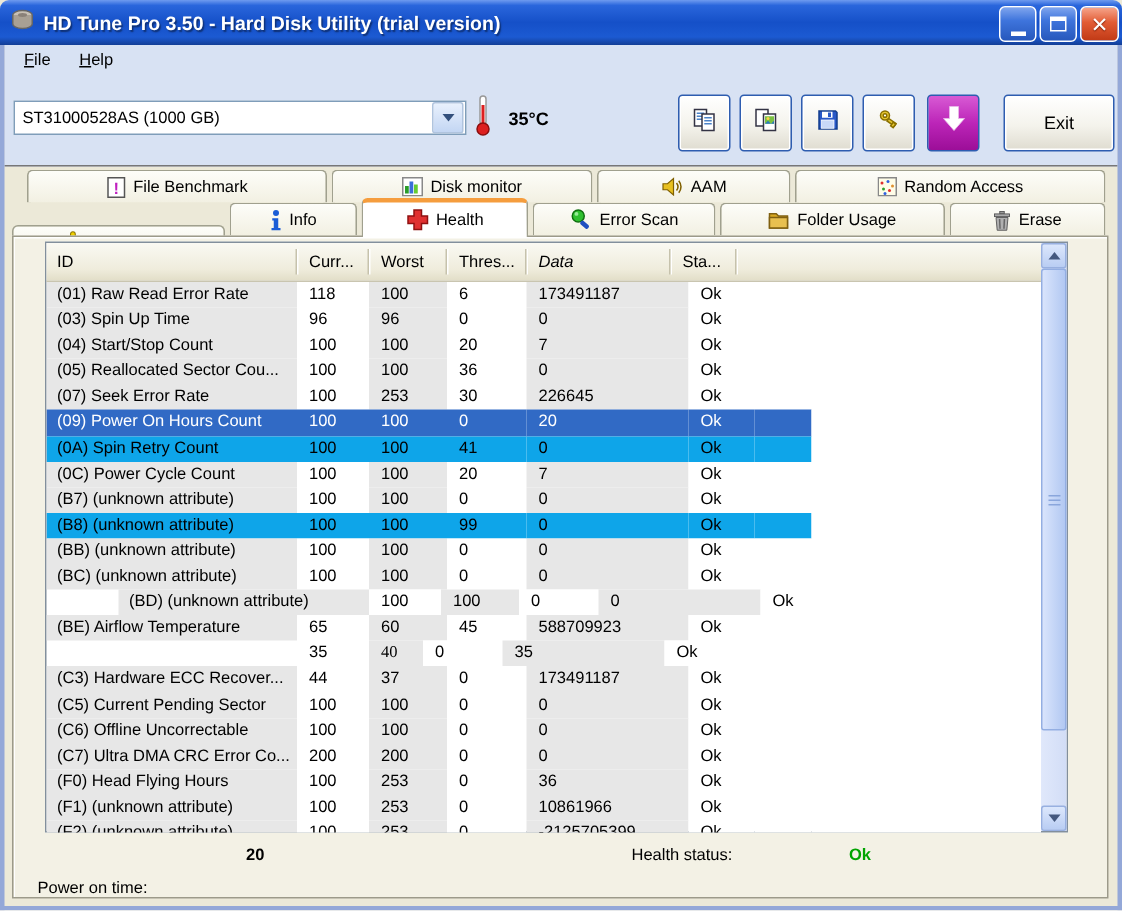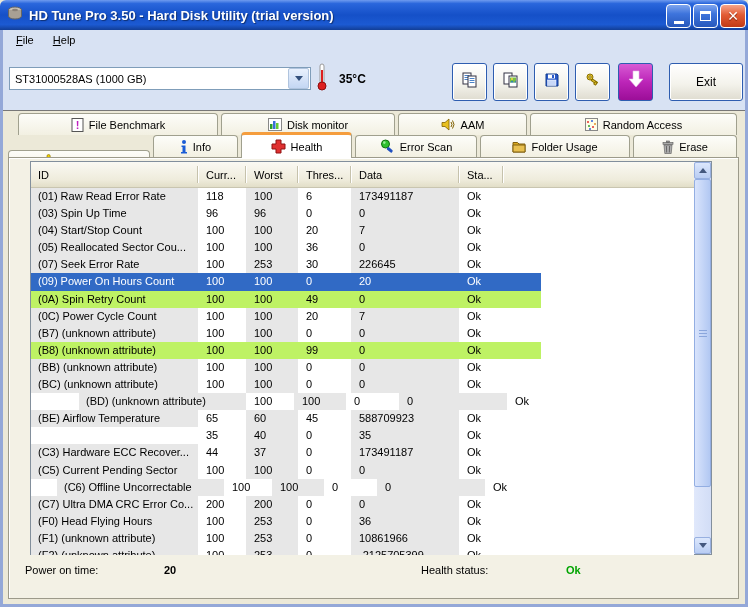--- a/index.html
+++ b/index.html
@@ -49,30 +49,30 @@
   
   .page{position:absolute;left:8px;top:157px;width:731px;height:442px;background:#F3F1E5;
     border:1px solid #9C9A8A;box-shadow:inset 1px 1px 0 #fff;box-sizing:border-box;z-index:3;}
   
   .htable{position:absolute;left:21px;top:3px;width:682px;height:394px;background:#fff;border:1px solid #828F9C;box-sizing:border-box;}
   .t-head{display:flex;height:26px;margin-right:17px;background:linear-gradient(180deg,#FAF9F3 0%,#EFECDC 70%,#E2DEC8 100%);
     border-bottom:1px solid #C9C5B0;font-size:11px;align-items:center;box-sizing:border-box;}
   .h-cell{position:relative;height:100%;display:flex;align-items:center;padding-left:8px;box-sizing:border-box;white-space:nowrap;}
   .h-cell::after{content:'';position:absolute;right:0;top:4px;bottom:4px;width:1px;background:#C6C2AC;box-shadow:1px 0 0 #fff;}
   .w-id{width:167px;padding-left:7px;}.w-curr{width:48px;}.w-worst{width:52px;}
-  .w-thres{width:53px;}.w-data{width:108px;}.w-sta{width:44px;}
+  .w-thres{width:53px;}.w-data{width:96px;font-style:italic;}.w-sta{width:44px;}
   .t-rows{height:367px;margin-right:17px;overflow:hidden;font-size:11px;}
   .t-row{display:flex;height:17.1px;line-height:17px;}
   .cell{flex:none;padding-left:8px;box-sizing:border-box;white-space:nowrap;overflow:hidden;}
   .cell-id{padding-left:7px;}
   .cg{background:#E7E7E7;}.cw{background:#fff;}
   .c-pad{width:38px;}
   .c-rest{flex:1;}
   .t-row.sel .hl{background:#316AC5;color:#fff;}
-  .t-row.warn .hl{background:#bef264;color:#000;}
+  .t-row.warn .hl{background:#0ea5e9;color:#000;}
   
   .scroll{position:absolute;top:0;right:0;width:17px;height:392px;background:linear-gradient(90deg,#E0E8FB,#D2DDF6);}
   .sb-btn{position:absolute;left:0;width:17px;height:17px;border:1px solid #98B0E0;border-radius:2px;
     background:linear-gradient(180deg,#DCE7FC,#B9CDF3);display:flex;align-items:center;justify-content:center;box-sizing:border-box;}
   .sb-up{top:0;}.sb-down{bottom:0;}
   .tri-up-s{width:0;height:0;border-left:4px solid transparent;border-right:4px solid transparent;border-bottom:5px solid #44587E;}
   .tri-down-s{width:0;height:0;border-left:4px solid transparent;border-right:4px solid transparent;border-top:5px solid #44587E;}
   .sb-thumb{position:absolute;left:0;top:17px;width:17px;height:308px;border:1px solid #93AEE2;border-radius:2px;
     background:linear-gradient(90deg,#D9E4FC,#B2C8F2);box-sizing:border-box;display:flex;align-items:center;justify-content:center;}
   .grip{width:8px;height:1px;background:#8AA6DC;box-shadow:0 -3px 0 #8AA6DC,0 3px 0 #8AA6DC;}
@@ -351,21 +351,21 @@
             <div class="cell cell-threshold cw hl" style="width: 53px;">0</div>
             <div class="cell cell-data cg hl" style="width: 108px;">20</div>
             <div class="cell cell-status cw hl" style="width: 44px;">Ok</div>
             <div class="cell c-pad cw hl"></div>
             <div class="cell c-rest cw"></div>
           </div>
           <div class="t-row warn">
             <div class="cell cell-id cg hl" style="width: 167px;">(0A) Spin Retry Count</div>
             <div class="cell cell-current cw hl" style="width: 48px;">100</div>
             <div class="cell cell-worst cg hl" style="width: 52px;">100</div>
-            <div class="cell cell-threshold cw hl" style="width: 53px;">49</div>
+            <div class="cell cell-threshold cw hl" style="width: 53px;">41</div>
             <div class="cell cell-data cg hl" style="width: 108px;">0</div>
             <div class="cell cell-status cw hl" style="width: 44px;">Ok</div>
             <div class="cell c-pad cw hl"></div>
             <div class="cell c-rest cw"></div>
           </div>
           <div class="t-row">
             <div class="cell cell-id cg hl" style="width: 167px;">(0C) Power Cycle Count</div>
             <div class="cell cell-current cw hl" style="width: 48px;">100</div>
             <div class="cell cell-worst cg hl" style="width: 52px;">100</div>
             <div class="cell cell-threshold cw hl" style="width: 53px;">20</div>
@@ -430,21 +430,21 @@
             <div class="cell cell-worst cg hl" style="width: 52px;">60</div>
             <div class="cell cell-threshold cw hl" style="width: 53px;">45</div>
             <div class="cell cell-data cg hl" style="width: 108px;">588709923</div>
             <div class="cell cell-status cw hl" style="width: 44px;">Ok</div>
             <div class="cell c-pad cw hl"></div>
             <div class="cell c-rest cw"></div>
           </div>
           <div class="t-row">
             <div class="cell cell-id cg hl" style="width: 167px; margin-top: 34px;">(C2) Temperature</div>
             <div class="cell cell-current cw hl" style="width: 48px;">35</div>
-            <div class="cell cell-worst cg hl" style="width: 52px;">40</div>
+            <div class="cell cell-worst cg hl" style="width: 36px; font-family: Liberation Serif, serif;">40</div>
             <div class="cell cell-threshold cw hl" style="width: 53px;">0</div>
             <div class="cell cell-data cg hl" style="width: 108px;">35</div>
             <div class="cell cell-status cw hl" style="width: 44px;">Ok</div>
             <div class="cell c-pad cw hl"></div>
             <div class="cell c-rest cw"></div>
           </div>
           <div class="t-row">
             <div class="cell cell-id cg hl" style="width: 167px;">(C3) Hardware ECC Recover...</div>
             <div class="cell cell-current cw hl" style="width: 48px;">44</div>
             <div class="cell cell-worst cg hl" style="width: 52px;">37</div>
@@ -458,21 +458,21 @@
             <div class="cell cell-id cg hl" style="width: 167px;">(C5) Current Pending Sector</div>
             <div class="cell cell-current cw hl" style="width: 48px;">100</div>
             <div class="cell cell-worst cg hl" style="width: 52px;">100</div>
             <div class="cell cell-threshold cw hl" style="width: 53px;">0</div>
             <div class="cell cell-data cg hl" style="width: 108px;">0</div>
             <div class="cell cell-status cw hl" style="width: 44px;">Ok</div>
             <div class="cell c-pad cw hl"></div>
             <div class="cell c-rest cw"></div>
           </div>
           <div class="t-row">
-            <div class="cell cell-id cg hl" style="width: 167px; margin-left: 26px;">(C6) Offline Uncorrectable</div>
+            <div class="cell cell-id cg hl" style="width: 167px;">(C6) Offline Uncorrectable</div>
             <div class="cell cell-current cw hl" style="width: 48px;">100</div>
             <div class="cell cell-worst cg hl" style="width: 52px;">100</div>
             <div class="cell cell-threshold cw hl" style="width: 53px;">0</div>
             <div class="cell cell-data cg hl" style="width: 108px;">0</div>
             <div class="cell cell-status cw hl" style="width: 44px;">Ok</div>
             <div class="cell c-pad cw hl"></div>
             <div class="cell c-rest cw"></div>
           </div>
           <div class="t-row">
             <div class="cell cell-id cg hl" style="width: 167px;">(C7) Ultra DMA CRC Error Co...</div>
@@ -521,18 +521,18 @@
           </div>
         <div class="sb-thumb">
             <span class="grip"></span>
           </div>
         <div class="sb-btn sb-down">
             <span class="tri-down-s"></span>
           </div>
       </div>
     </div>
 
-    <span class="st-label" style="left:16px;top:406px;">Power on time:</span>
+    <span class="st-label" style="left:16px;top:428px;">Power on time:</span>
     <span class="st-label st-bold" style="left:155px;top:406px;">20</span>
     <span class="st-label" style="left:412px;top:406px;">Health status:</span>
     <span class="st-label st-ok" id="health-ok" style="left: 557px; top: 406px; color: rgb(0, 164, 0);">Ok</span>
   </div>
 </div>
 
 </body></html>

